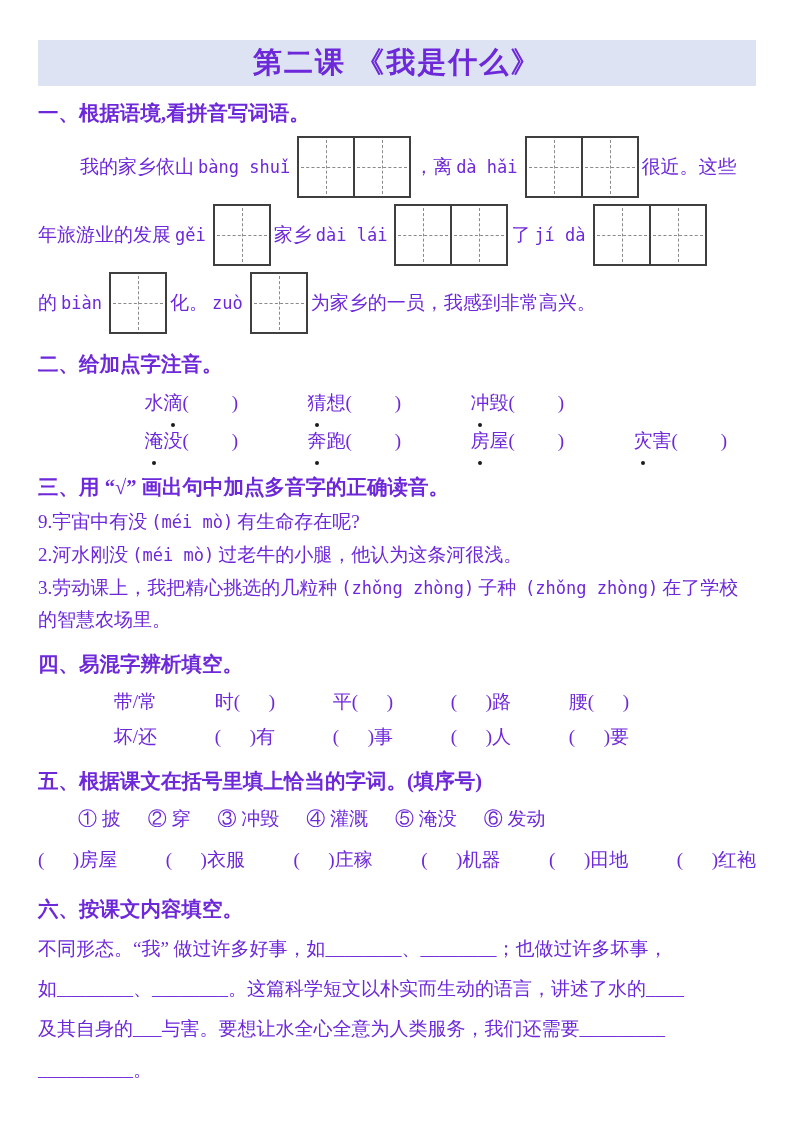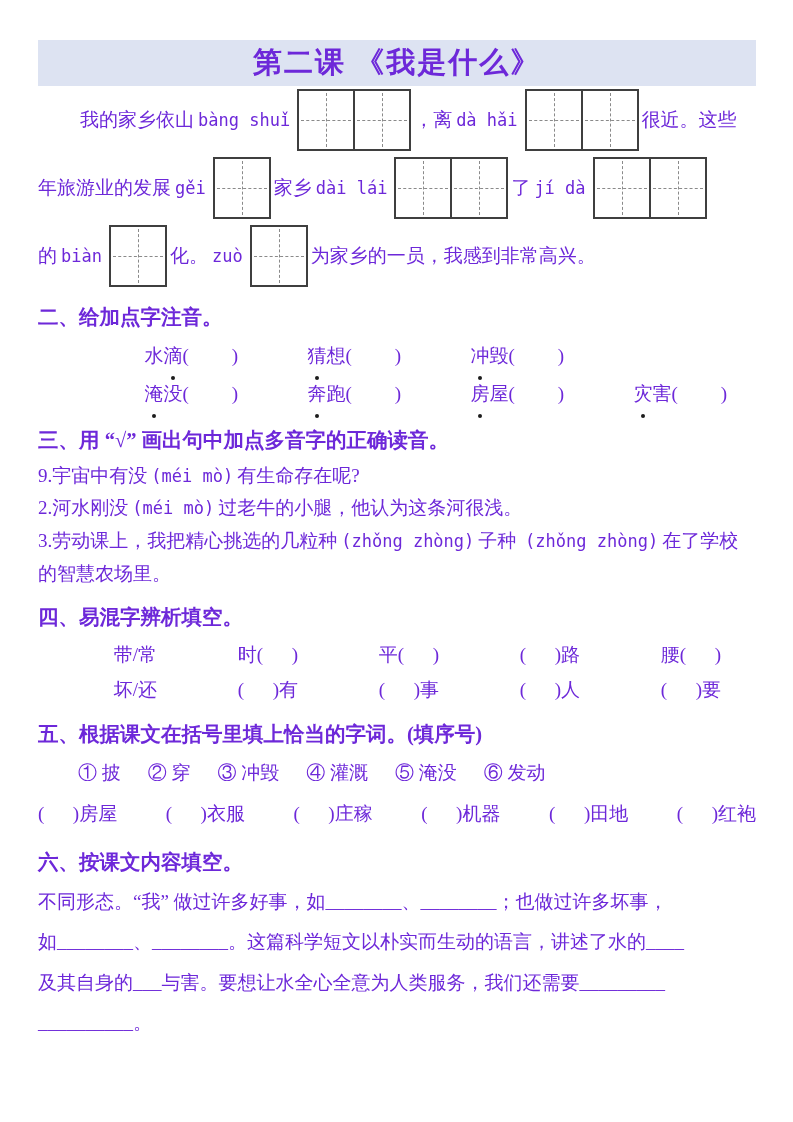--- a/index.html
+++ b/index.html
@@ -28,38 +28,39 @@
   .tz .cell::after{content:"";position:absolute;top:50%;left:2px;right:2px;border-top:1px dashed #8a8a8a;}
   .indent1{margin-left:42px;}
   
   .s2row{display:flex;padding-left:37px;line-height:2.0;}
   .s2item{width:163px;flex:0 0 auto;}
   .dotc{position:relative;display:inline-block;}
   .dotc::after{content:"";position:absolute;left:50%;bottom:-5px;width:4px;height:4px;margin-left:-2px;border-radius:50%;background:#1c1c1c;}
   
   .s3line{line-height:1.72;white-space:pre-wrap;}
   
-  .s4row{display:flex;padding-left:37px;line-height:1.85;gap:23px;}
+  .s4row{display:flex;padding-left:37px;line-height:1.85;}
   .s4label{width:82px;flex:0 0 auto;}
   .s4cell{width:118px;flex:0 0 auto;}
   
   .s5opts{display:flex;gap:27px;padding-left:40px;line-height:2.0;}
   .s5blanks{display:flex;justify-content:space-between;line-height:2.3;}
   
   .s6{line-height:2.12;}
   .s6 .l{white-space:pre-wrap;}
   .s6 .first{text-indent:2em;}
 </style>
 </head>
 <body>
 
 <div class="page">
 
   <div class="title-band">第二课 《我是什么》</div>
 
+  <h2>一、根据语境,看拼音写词语。</h2>
 
   <div class="pline">
     <span class="cn indent1">我的家乡依山</span>
     <span class="py">bàng shuǐ</span>
     <span class="tz">
         <span class="cell"></span>
         <span class="cell"></span>
       </span>
     <span class="cn">，离</span>
     <span class="py">dà hǎi</span>

